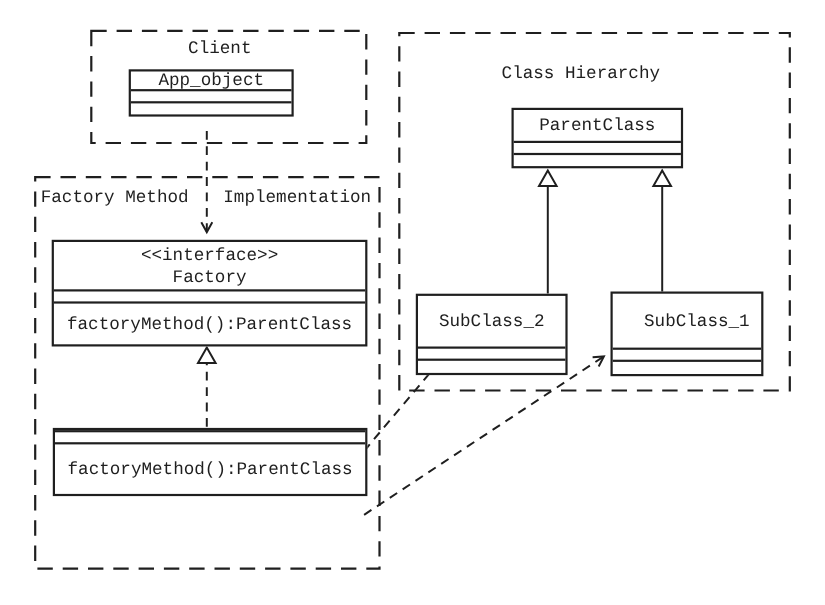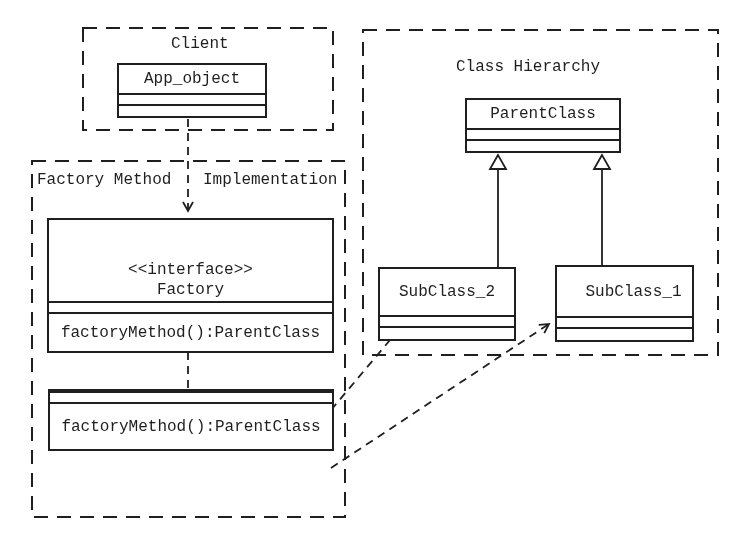--- a/index.html
+++ b/index.html
@@ -17,21 +17,21 @@
   .uml-class {
     position:absolute; background:var(--bg);
     border:2px solid var(--line);
   }
   .cmp {
     border-top:2px solid var(--line);
     display:flex; align-items:center; justify-content:center;
     white-space:nowrap; overflow:hidden;
   }
   .cmp.first { border-top:none; }
-  .cmp.twoline { flex-direction:column; line-height:20px;margin-top:38px; }
+  .cmp.twoline { flex-direction:column; line-height:20px; }
   .grp-label { position:absolute; white-space:nowrap; line-height:19px; }
 </style>
 </head>
 <body>
 
 <div class="canvas">
 
   <svg class="edges" viewBox="0 0 750 550">
     <defs>
       <marker id="open-arrow" markerWidth="14" markerHeight="14" refX="11" refY="6" orient="auto" markerUnits="userSpaceOnUse">
@@ -58,21 +58,21 @@
 
     <path class="ln dash" d="M331,468 L549,324" marker-end="url(#open-arrow)"></path>
   </svg>
 
   <div class="grp-label" style="left:171px;top:35px;">Client</div>
   <div class="grp-label" style="left:203px;top:171px;">Implementation</div>
   <div class="grp-label" style="left:37px;top:171px;">Factory Method</div>
   <div class="grp-label" style="left:456px;top:48px;margin-top:10px;">Class Hierarchy</div>
 
   <div class="uml-class" style="left:117px;top:63px;width:146px;">
-    <div class="cmp first" style="height:28px;">
+    <div class="cmp first" style="height:16px;">
       <span>App_object</span>
     </div>
     <div class="cmp" style="height:9px;"></div>
     <div class="cmp" style="height:10px;"></div>
   </div>
 
   <div class="uml-class" style="left:47px;top:218px;width:283px;">
     <div class="cmp first twoline" style="height:43px;">
       <span>&lt;&lt;interface&gt;&gt;</span>
       <span>Factory</span>

